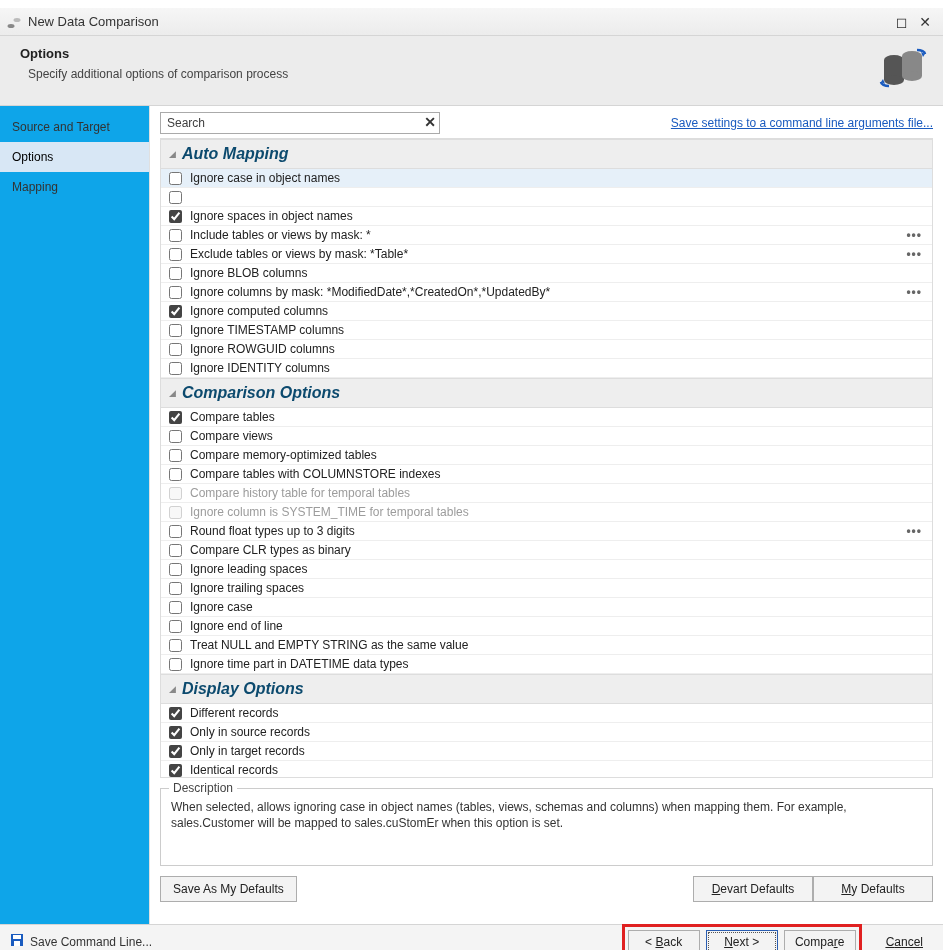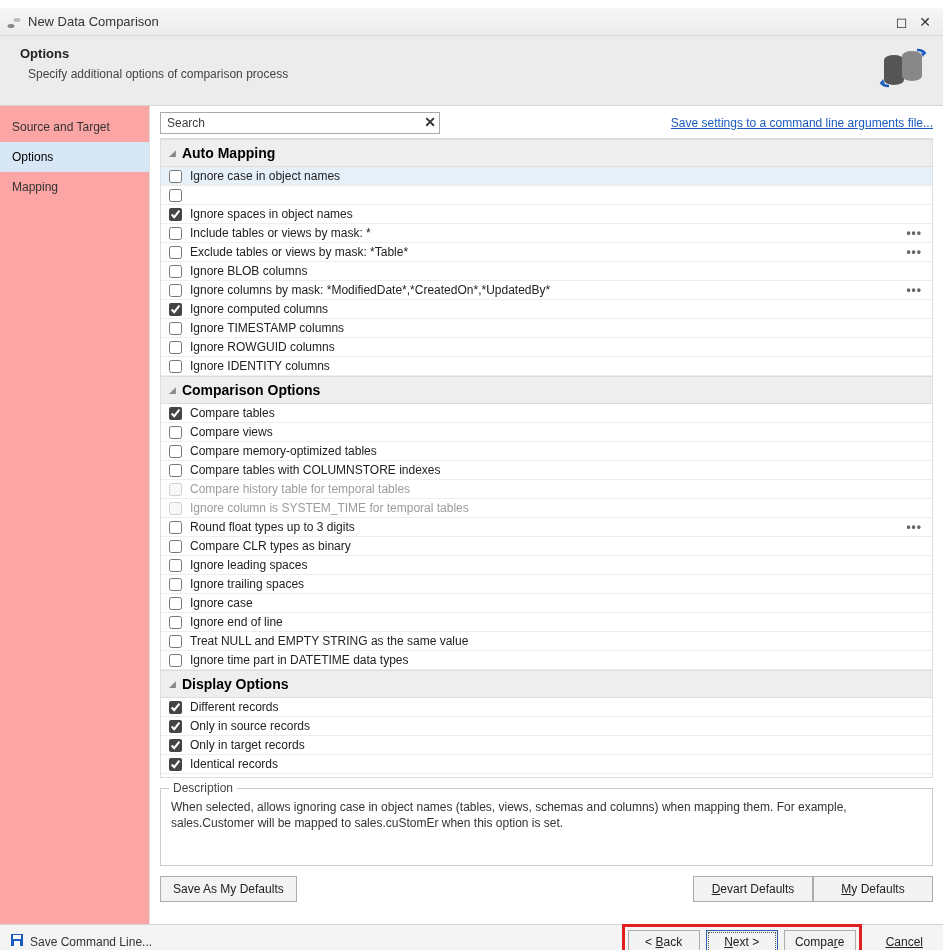--- a/index.html
+++ b/index.html
@@ -41,21 +41,21 @@
   .header .big-icon svg { }
   
   .main {
     display: flex;
     height: 818px;
     background: #fff;
   }
   .sidebar {
     width: 150px;
     border-right: 1px solid #e0e0e0;
-    background: #fca5a5;
+    background: #0ea5e9;
     padding-top: 6px;
   }
   .sidebar .nav-item {
     padding: 8px 12px;
     font-size: 12px;
     color: #333;
     cursor: default;
   }
   .sidebar .nav-item.selected {
     background: #d8e7f5;
@@ -103,23 +103,24 @@
     border-bottom: 1px solid #ddd;
     padding: 5px 8px;
     display: flex;
     align-items: center;
     gap: 6px;
   }
   .group-header .tri {
     color: #888; font-size: 9px;
   }
   .group-header .gtitle {
-    color: #000000;
+    color: #0c4a6e;
     font-weight: bold;
-    font-size: 14px;
+    font-size: 16px;
+    font-style: italic;
   }
   .option-row {
     border-bottom: 1px solid #eee;
     padding: 2px 6px;
     display: flex;
     align-items: center;
     gap: 6px;
     height: 19px;
     background: #fff;
   }

